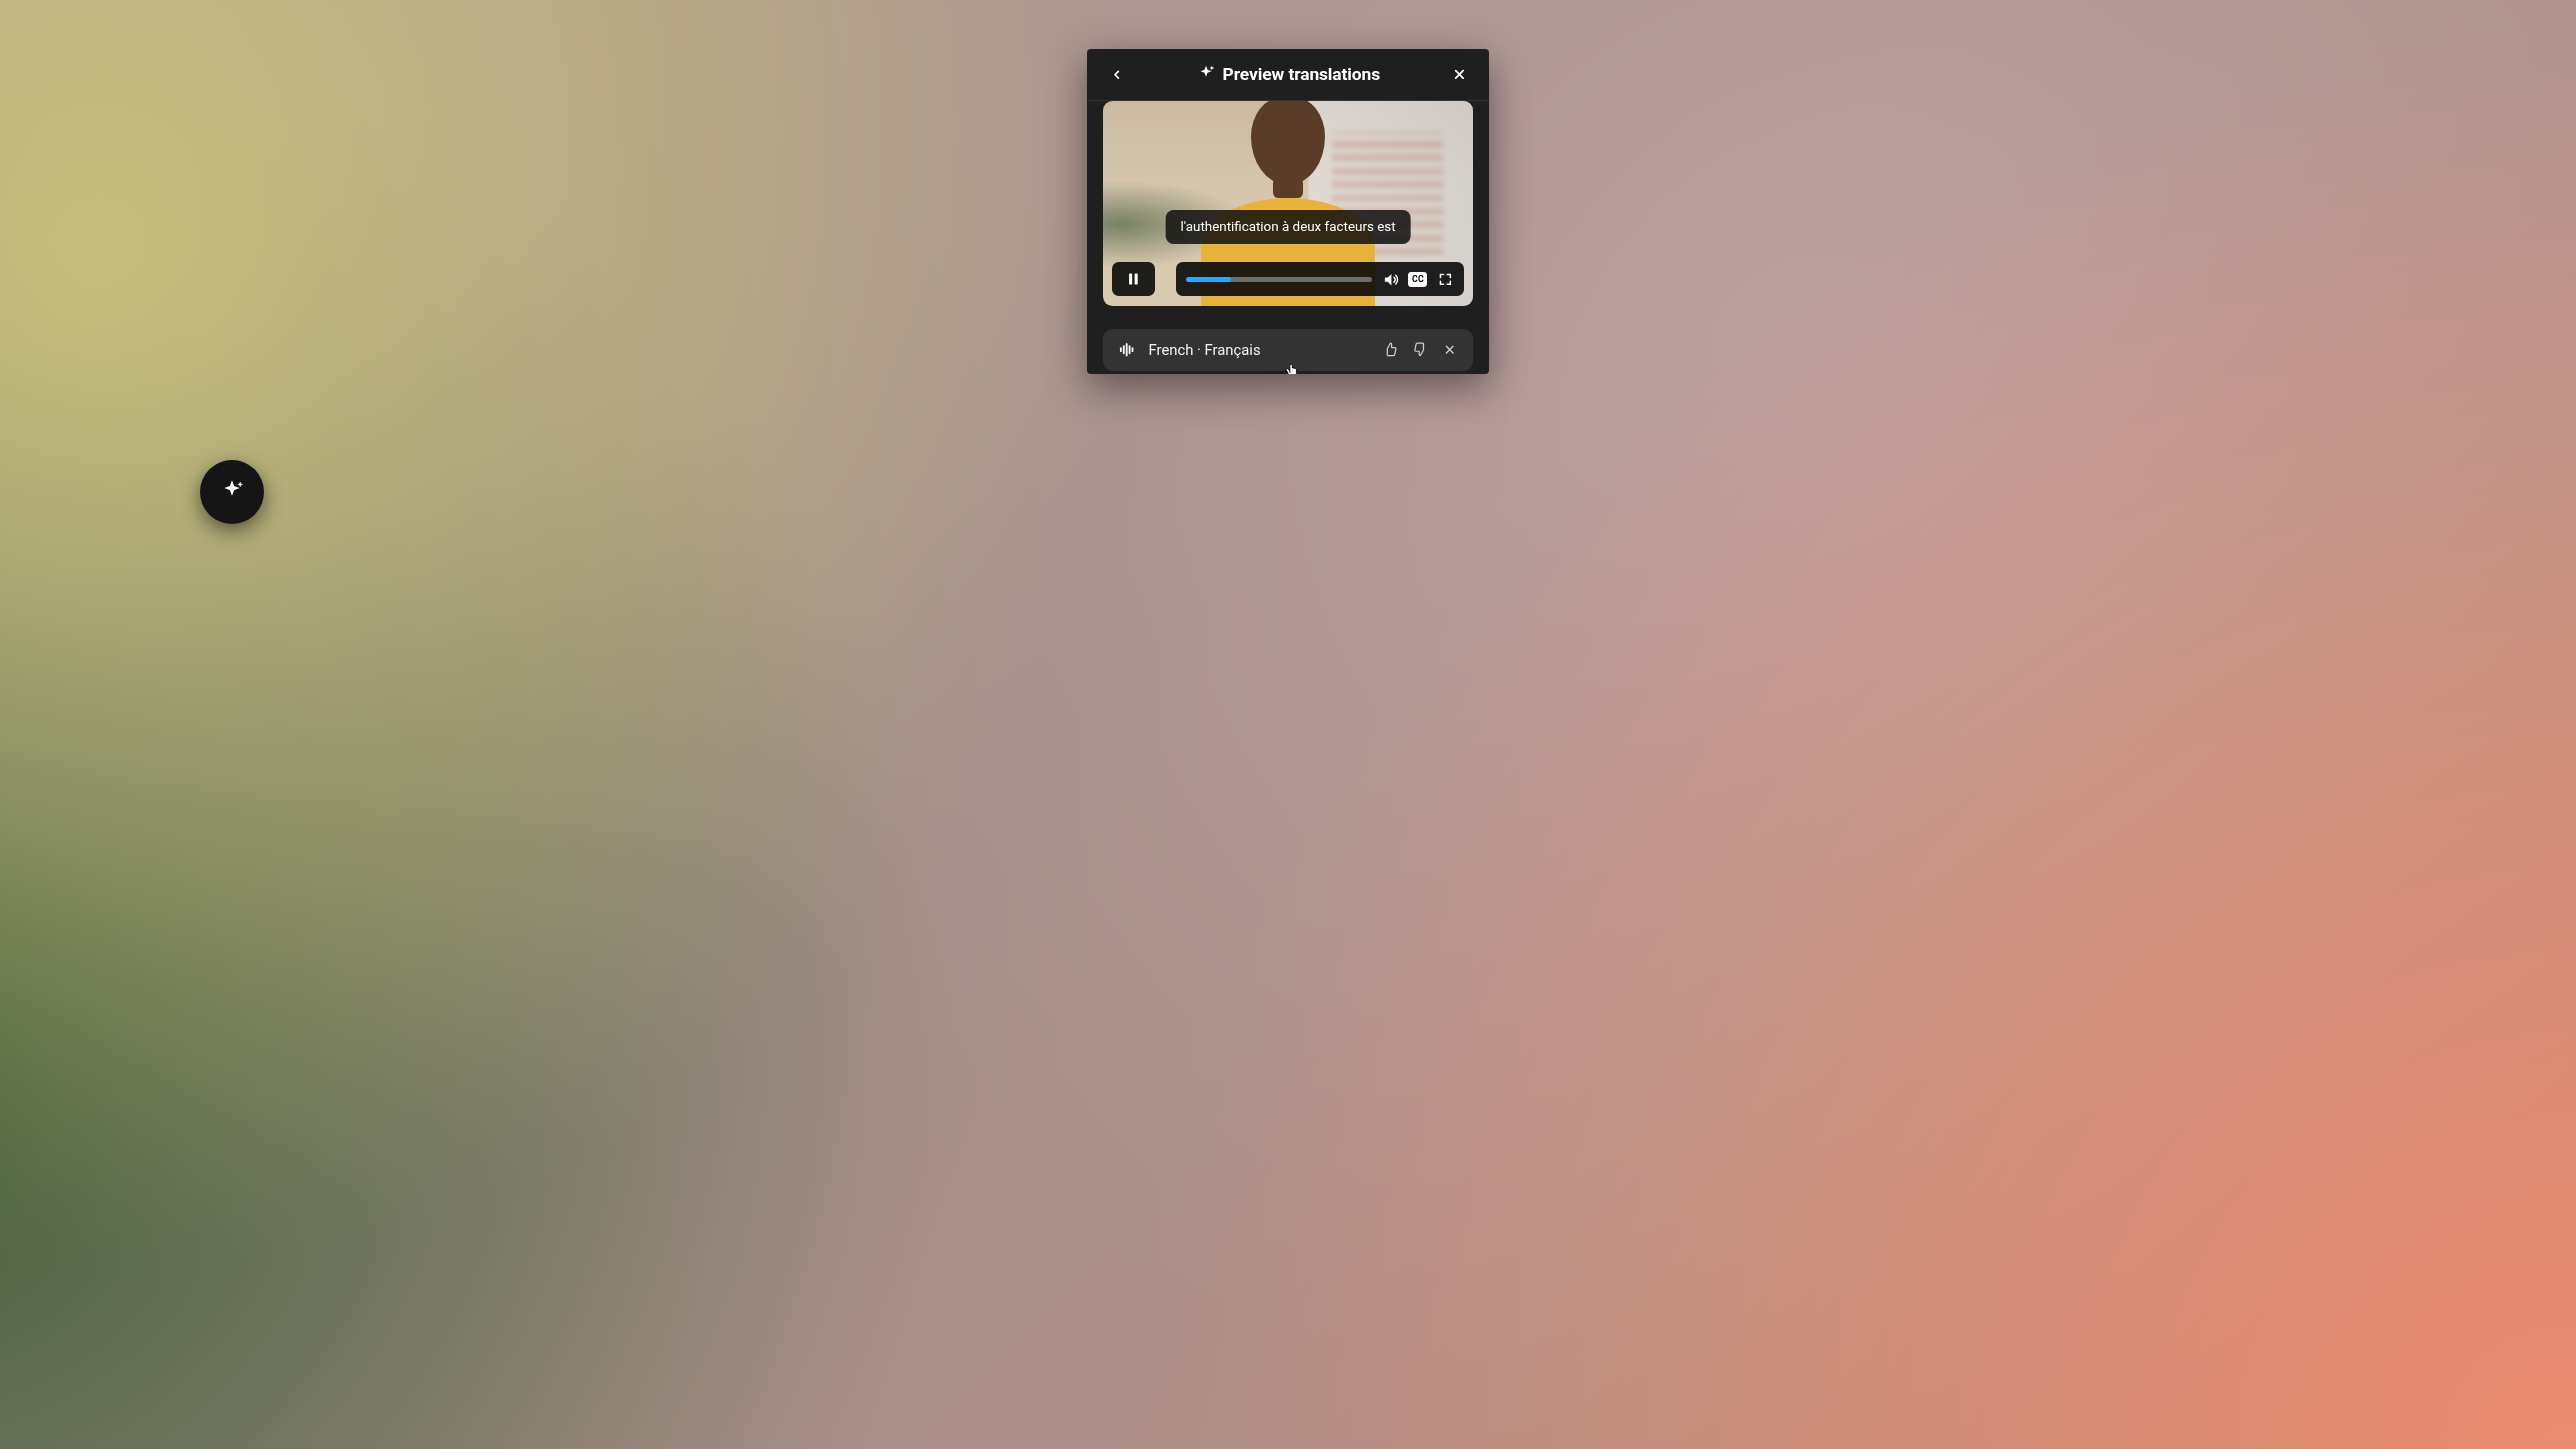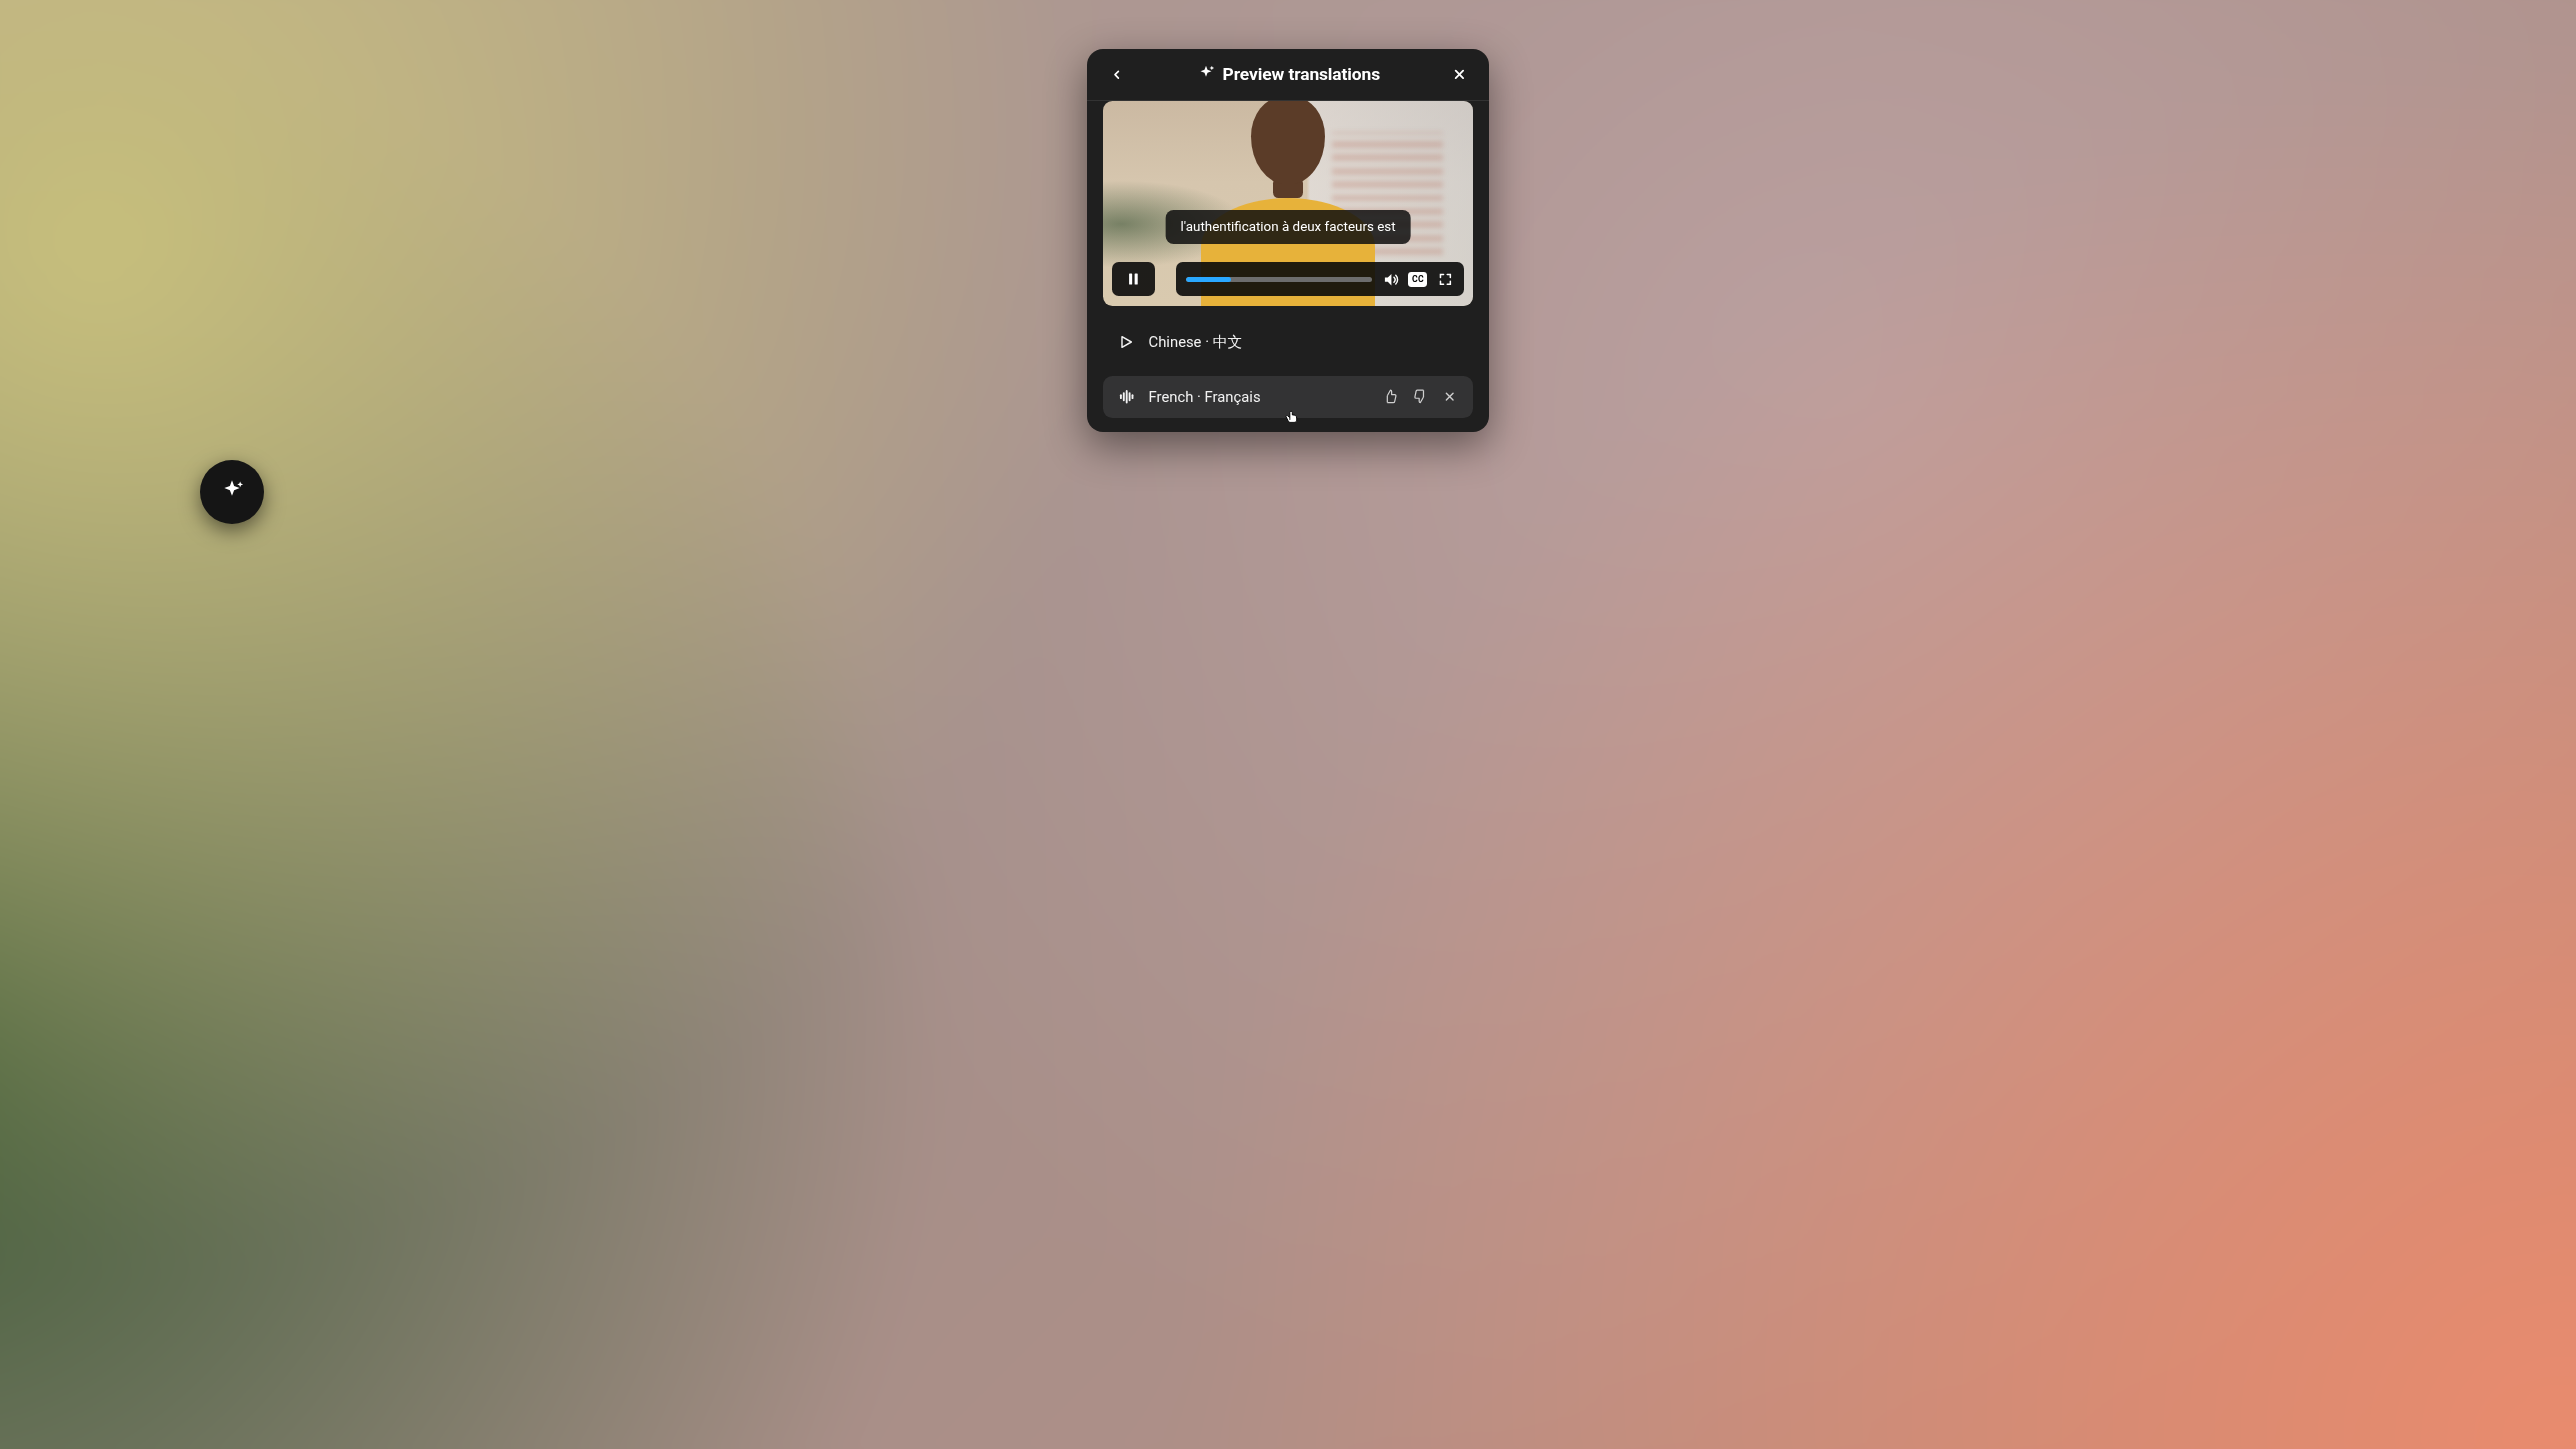--- a/index.html
+++ b/index.html
@@ -28,25 +28,25 @@
       display: flex;
       align-items: flex-start;
       justify-content: center;
     }
 
     .panel {
       position: absolute;
       top: 49px;
       width: 402px;
       background: #1f1f1f;
-      border-radius: 16px;
+      border-radius: 4px;
       color: #fff;
       overflow: hidden;
       box-shadow: 0 13.4px 40px rgba(0,0,0,.45);
-      padding-bottom: 14px;
+      padding-bottom: 3px;
     }
 
     .panel-header {
       display: flex;
       align-items: center;
       justify-content: space-between;
       padding: 13.4px 17.4px;
       border-bottom: 0.7px solid #333;
     }
     .hdr-center { display:flex; align-items:center; gap:6.7px; }
@@ -197,28 +197,20 @@
             <svg width="14.8" height="14.8" viewBox="0 0 24 24" fill="none" stroke="currentColor" stroke-width="2.5" stroke-linecap="round">
                 <path d="M4 9V4h5M20 9V4h-5M4 15v5h5M20 15v5h-5"></path>
               </svg>
           </div>
         </div>
       </div>
     </div>
 
     <div class="lang-list">
 
-      <div class="lang-row">
-        <div class="row-icon">
-          <svg width="16" height="16" viewBox="0 0 24 24" fill="none" stroke="currentColor" stroke-width="2.2" stroke-linejoin="round">
-              <polygon points="6 4 20 12 6 20 6 4"></polygon>
-            </svg>
-        </div>
-        <div class="lang-label">Chinese · 中文</div>
-      </div>
 
       <div class="lang-row active">
         <div class="row-icon">
           <svg width="17.4" height="17.4" viewBox="0 0 24 24" fill="none" stroke="currentColor" stroke-width="2.6" stroke-linecap="round">
               <line x1="4" y1="10" x2="4" y2="14"></line>
               <line x1="8" y1="7" x2="8" y2="17"></line>
               <line x1="12" y1="4" x2="12" y2="20"></line>
               <line x1="16" y1="7" x2="16" y2="17"></line>
               <line x1="20" y1="10" x2="20" y2="14"></line>
             </svg>

